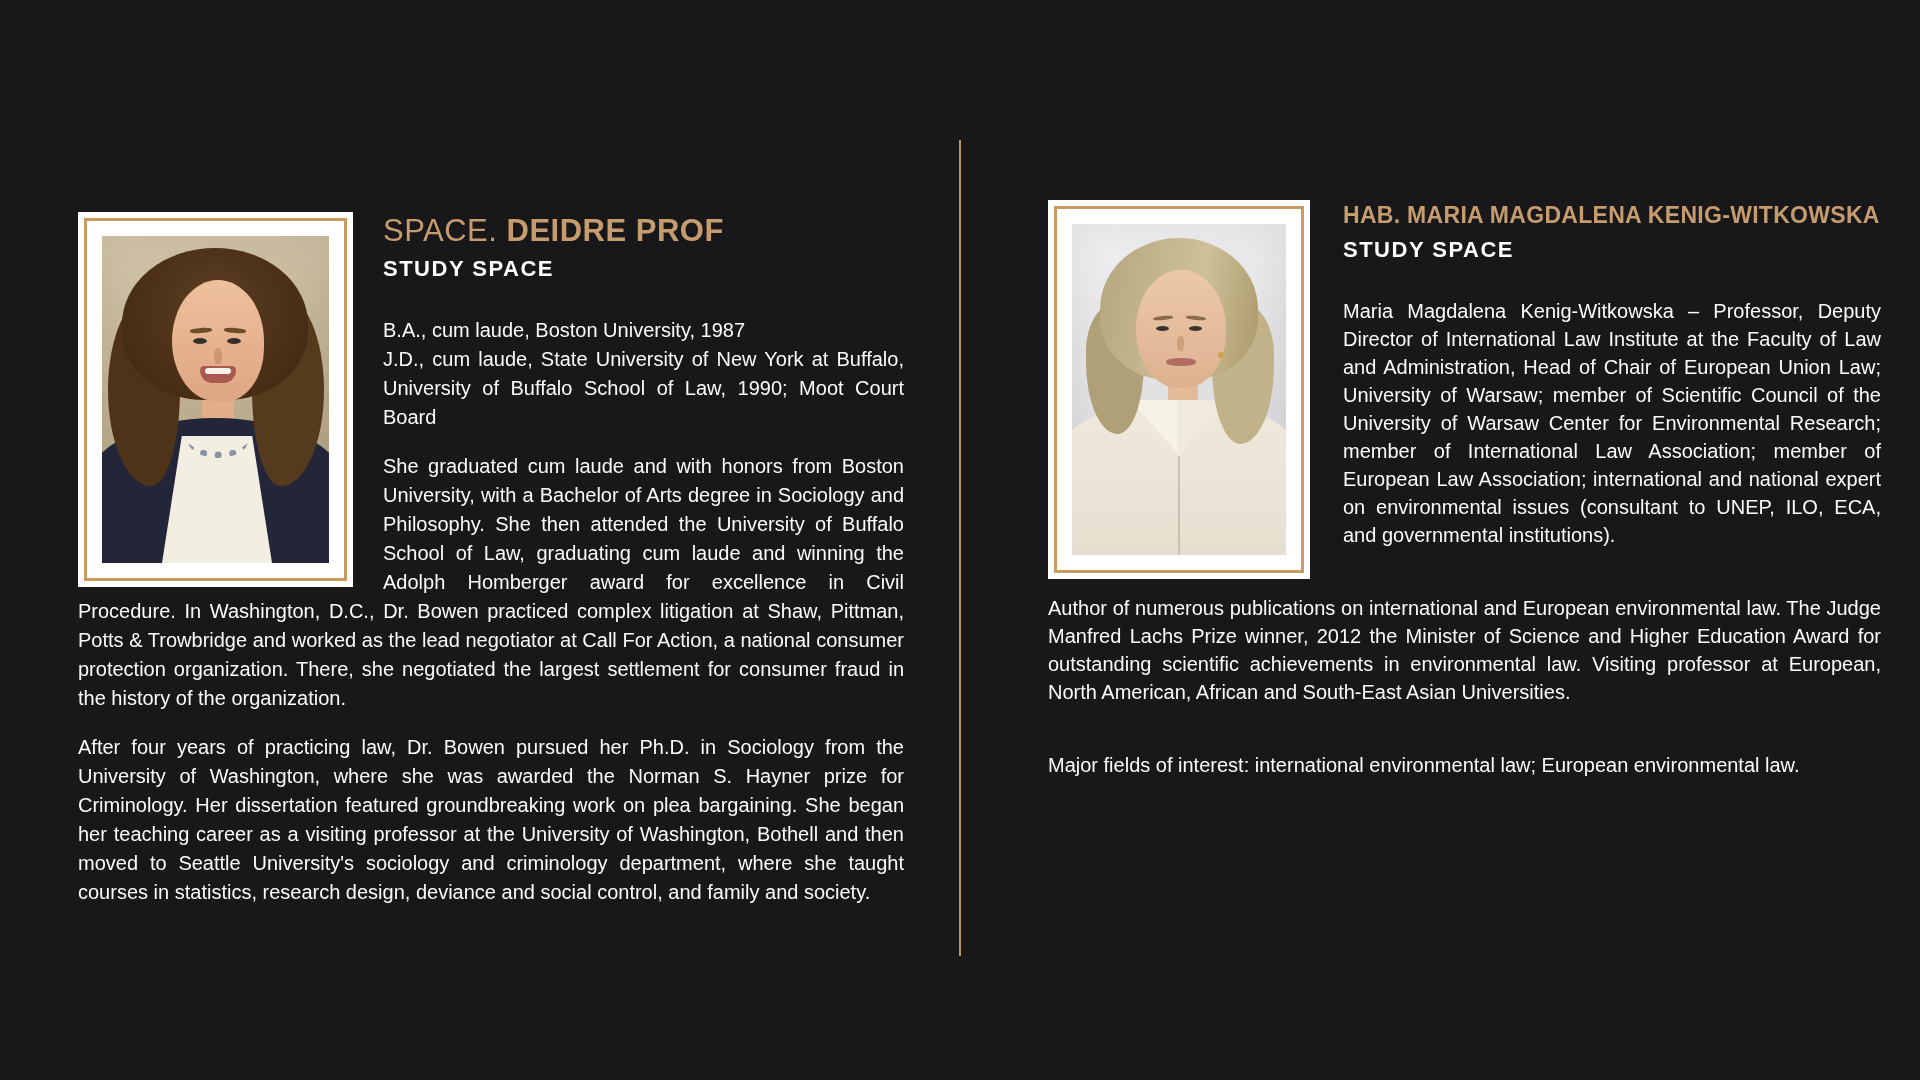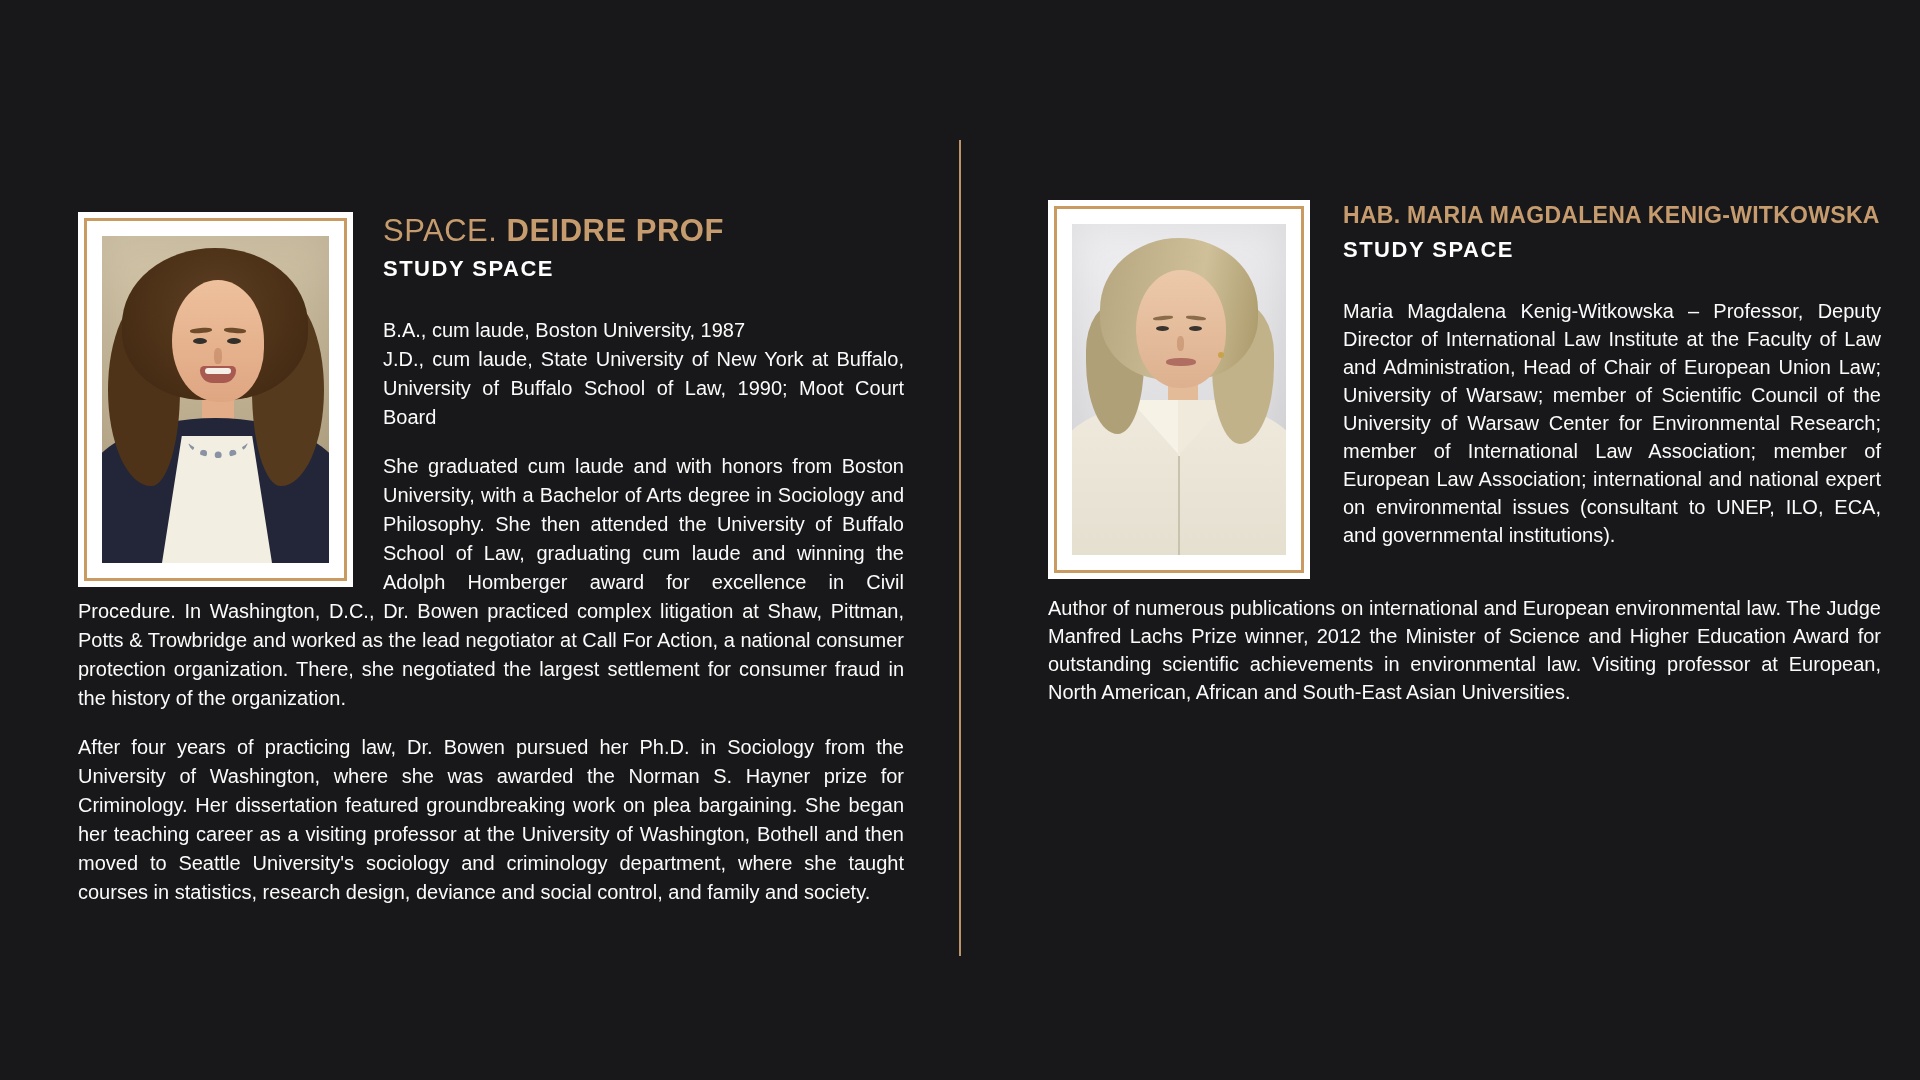--- a/index.html
+++ b/index.html
@@ -173,13 +173,14 @@
     </div>
   </figure>
 
   <h1 class="title-small">HAB. MARIA MAGDALENA KENIG-WITKOWSKA</h1>
   <h2 class="subtitle">STUDY SPACE</h2>
 
   <p class="body first">Maria Magdalena Kenig-Witkowska – Professor, Deputy Director of International Law Institute at the Faculty of Law and Administration, Head of Chair of European Union Law; University of Warsaw; member of Scientific Council of the University of Warsaw Center for Environmental Research; member of International Law Association; member of European Law Association; international and national expert on environmental issues (consultant to UNEP, ILO, ECA, and governmental institutions).</p>
 
   <p class="body">Author of numerous publications on international and European environmental law. The Judge Manfred Lachs Prize winner, 2012 the Minister of Science and Higher Education Award for outstanding scientific achievements in environmental law. Visiting professor at European, North American, African and South-East Asian Universities.</p>
 
+  <p class="body">Major fields of interest: international environmental law; European environmental law.</p>
 </section>
 
 </body></html>

